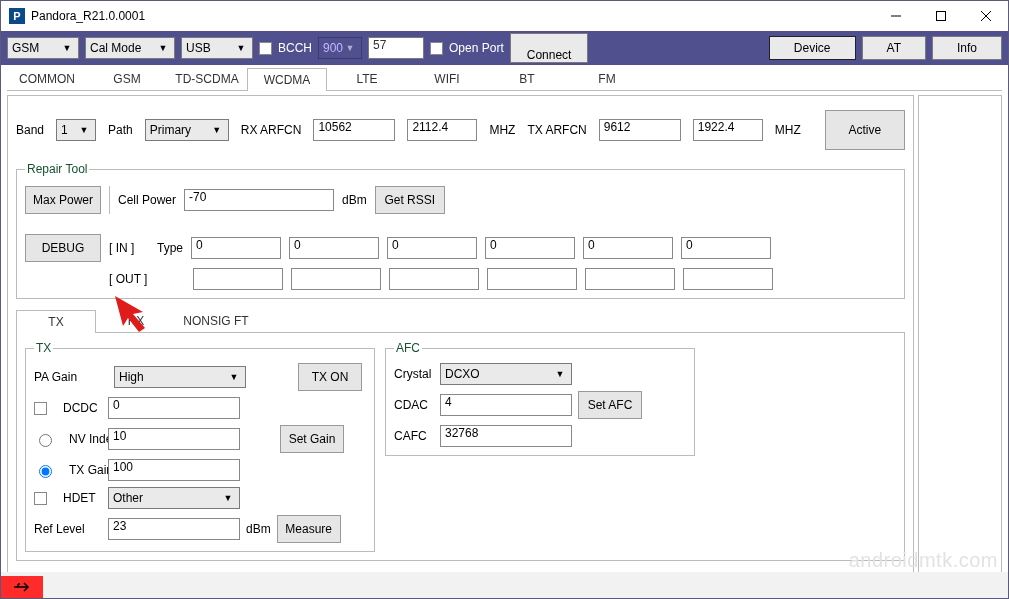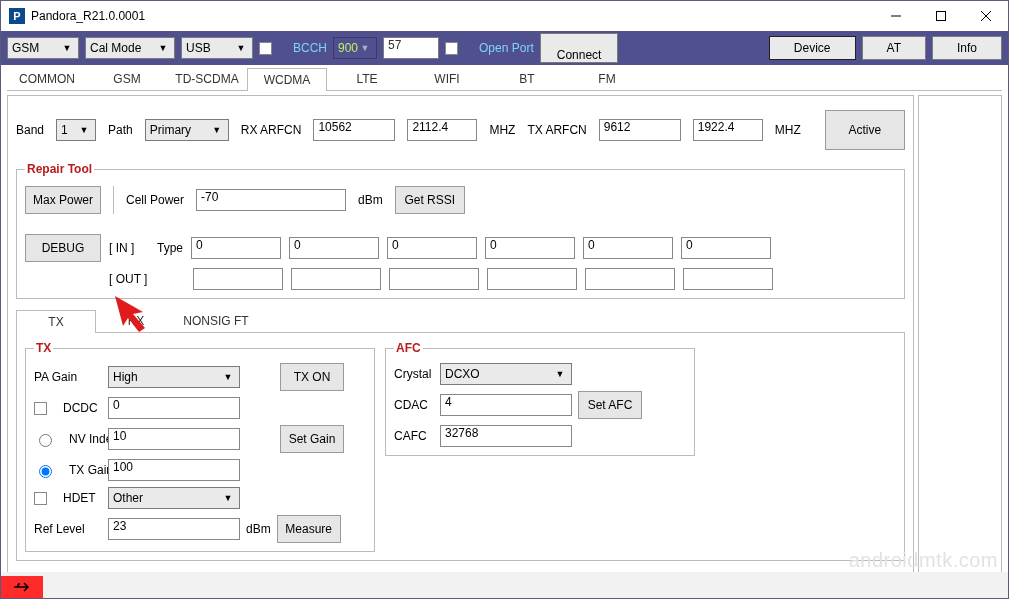--- a/index.html
+++ b/index.html
@@ -8,38 +8,38 @@
 .titlebar .icon { width:16px;height:16px;background:#0b4a8a;color:#fff;font-weight:bold;display:flex;align-items:center;justify-content:center;font-size:11px;margin-right:6px;}
 .titlebar .title { flex:1; color:#000; }
 .winbtns { display:flex; }
 .winbtn { width:45px;height:30px;display:flex;align-items:center;justify-content:center; }
 .topbar { background:#50508f; height:34px; display:flex; align-items:center; padding:0 6px; gap:6px; }
 .combo { height:22px; background:#eaeaea; border:1px solid #7a7a7a; display:flex; align-items:center; padding:0 4px; position:relative; }
 .combo .val { flex:1; white-space:nowrap; }
 .combo .arrow { width:14px; text-align:center; font-size:9px; }
 .combo.dark { background:#50508f; border:1px solid #3a3a70; color:#fff; }
 .chk { width:13px;height:13px;border:1px solid #888;background:#fff; display:inline-block;}
-.toplbl { color:#7dd3fc; white-space:nowrap;margin-left:15px; }
+.toplbl { color:#ffffff; white-space:nowrap; }
 .topinput { height:22px; background:#fff; border:1px solid #7a7a7a; padding:0 4px; color:#333;}
 .topbtn { height:24px; background:#eaeaea; border:1px solid #7a7a7a; padding:14px 16px; }
 .topbtn.r { padding:0 24px; }
 .topbtn.active { border:1px solid #222; font-weight:normal; }
 .maintabs { height:24px; display:flex; border-bottom:1px solid #bbb; margin:2px 6px 0 6px; }
 .maintab { width:80px; text-align:center; line-height:22px; color:#333; border:1px solid transparent; border-bottom:none; }
 .maintab.active { background:#fff; border-color:#bbb; position:relative; top:1px; }
 .workarea { display:flex; margin:4px 6px 0 6px; height:502px; }
 .leftpanel { flex:1; border:1px solid #bbb; padding:8px; position:relative; }
 .rightpanel { width:195px; border:1px solid #bbb; margin-left:4px; }
 .row { display:flex; align-items:center; gap:12px; }
 .lbl { color:#000; white-space:nowrap; }
 .input { height:22px; border:1px solid #888; background:#fff; padding:0 4px; }
 .btn { height:28px; background:#e6e6e6; border:1px solid #9a9a9a; color:#000; white-space:nowrap; display:inline-flex; align-items:center; justify-content:center;}
 .bigbtn { width:80px; height:40px; background:#e6e6e6; border:1px solid #9a9a9a; display:flex;align-items:center;justify-content:center;text-align:right;}
 fieldset { border:1px solid #bbb; margin:0; }
-legend { color:#b91c1c;font-weight:bold; }
+legend { color:#14532d; }
 .cursor { position:absolute; left:105px; top:198px; pointer-events:none; }
 .subtabs { height:24px; display:flex; border-bottom:1px solid #bbb; }
 .subtab { width:80px; text-align:center; line-height:22px; color:#333; border:1px solid transparent; border-bottom:none; }
 .subtab.active { background:#fff; border-color:#bbb; position:relative; top:1px; }
 .statusbar { position:absolute; bottom:0; left:0; right:0; height:26px; background:#f2f2f2; }
 .usb { position:absolute; left:0; bottom:0; width:42px; height:22px; background:#ff2a2a; display:flex; align-items:center; justify-content:center; color:#000;}
 .watermark { position:absolute; right:10px; bottom:26px; color:#e2e2e2; font-size:20px; font-weight:500; letter-spacing:0.5px; pointer-events:none;}
 </style>
 </head>
 <body>
@@ -76,21 +76,21 @@
       <span class="val">Cal Mode</span>
       <span class="arrow">▼</span>
     </div>
   <div class="combo" style="width:72px">
       <span class="val">USB</span>
       <span class="arrow">▼</span>
     </div>
   <span class="chk"></span>
   <span class="toplbl">BCCH</span>
   <div class="combo dark" style="width:44px">
-      <span class="val" style="color:#bef264">900</span>
+      <span class="val" style="color:#c4b5fd">900</span>
       <span class="arrow" style="color:#aeb0c8">▼</span>
     </div>
   <div class="topinput" style="width:56px">57</div>
   <span class="chk"></span>
   <span class="toplbl">Open Port</span>
   <button class="topbtn">Connect</button>
   <div style="flex:1"></div>
   <button class="topbtn r active">Device</button>
   <button class="topbtn r">AT</button>
   <button class="topbtn r">Info</button>
@@ -128,21 +128,21 @@
       <span class="lbl">TX ARFCN</span>
       <div class="input" style="width:82px">9612</div>
       <div class="input" style="width:70px">1922.4</div>
       <span class="lbl">MHZ</span>
       <div style="flex:1"></div>
       <div class="bigbtn">Active</div>
     </div>
 
     <fieldset style="padding:10px 8px 8px 8px;">
       <legend>Repair Tool</legend>
-      <div class="row" style="">
+      <div class="row" style="gap:8px;">
         <button class="btn" style="width:76px">Max Power</button>
         <div style="width:1px;height:28px;border-left:1px solid #bbb;"></div>
         <span class="lbl">Cell Power</span>
         <div class="input" style="width:150px">-70</div>
         <span class="lbl">dBm</span>
         <button class="btn" style="width:70px">Get RSSI</button>
       </div>
 
       <div class="row" style="margin-top:20px; gap:8px;">
         <button class="btn" style="width:76px">DEBUG</button>
@@ -171,21 +171,21 @@
     <div class="subtabs" style="margin-top:10px;">
       <div class="subtab active">TX</div>
       <div class="subtab">RX</div>
       <div class="subtab">NONSIG FT</div>
     </div>
 
     <div style="border:1px solid #bbb; border-top:none; padding:8px; display:flex; gap:10px;">
 
       <fieldset style="flex:0 0 350px; padding:8px;">
         <legend>TX</legend>
-        <div class="row" style="gap:6px; margin-bottom:6px;">
+        <div class="row" style="margin-bottom:6px;">
           <span class="lbl" style="width:68px">PA Gain</span>
           <div class="combo" style="width:132px">
               <span class="val">High</span>
               <span class="arrow">▼</span>
             </div>
           <span style="width:28px"></span>
           <button class="btn" style="width:64px">TX ON</button>
         </div>
         <div class="row" style="gap:6px; margin-bottom:6px;">
           <span style="width:68px" class="row">

